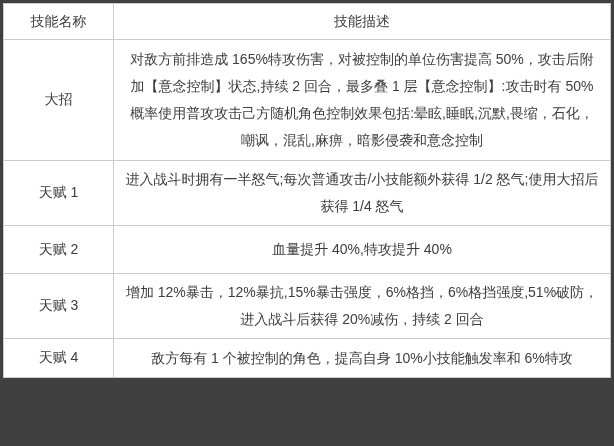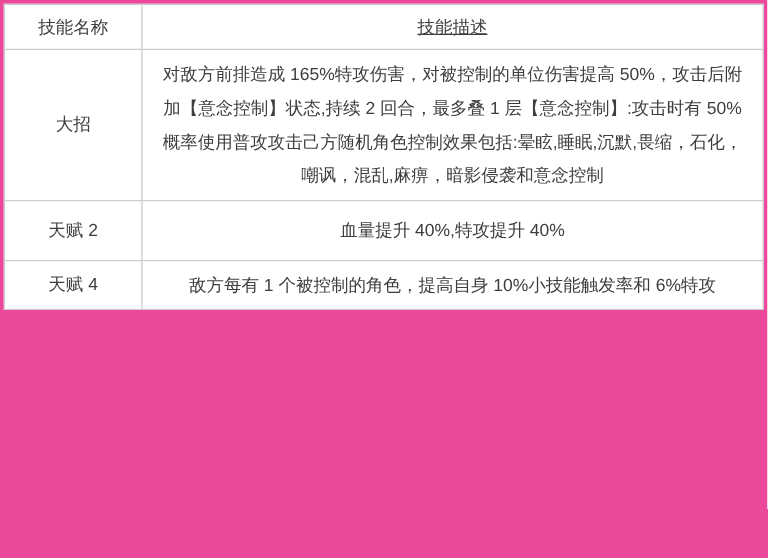--- a/index.html
+++ b/index.html
@@ -4,21 +4,21 @@
 <style>
   html, body {
     margin: 0;
     padding: 0;
     background: #ffffff;
     font-family: "Liberation Sans", sans-serif;
   }
   .page {
     width: 614px;
     height: 446px;
-    background: #ec4899;
+    background: #404040;
     box-sizing: border-box;
     padding: 3px;
   }
   table.skill-table {
     border-collapse: collapse;
     table-layout: fixed;
     width: 608px;
     background: #ffffff;
   }
   table.skill-table th,
@@ -30,21 +30,20 @@
     box-sizing: border-box;
   }
   th.col-name, td.name-cell {
     width: 110px;
     text-align: center;
     vertical-align: middle;
   }
   th.col-desc {
     text-align: center;
     vertical-align: middle;
-    text-decoration: underline;
   }
   thead tr { height: 36px; }
   td.desc-cell {
     text-align: center;
     vertical-align: middle;
     padding: 5px 10px;
     line-height: 27px;
   }
   tr.r0 { height: 121px; }
   tr.r1 { height: 65px;  }
@@ -62,23 +61,31 @@
       <tr>
         <th class="col-name">技能名称</th>
         <th class="col-desc">技能描述</th>
       </tr>
     </thead>
     <tbody>
       <tr class="r0">
         <td class="name-cell">大招</td>
         <td class="desc-cell">对敌方前排造成 165%特攻伤害，对被控制的单位伤害提高 50%，攻击后附加【意念控制】状态,持续 2 回合，最多叠 1 层【意念控制】:攻击时有 50%概率使用普攻攻击己方随机角色控制效果包括:晕眩,睡眠,沉默,畏缩，石化，嘲讽，混乱,麻痹，暗影侵袭和意念控制</td>
       </tr>
+      <tr class="r2">
+        <td class="name-cell">天赋 1</td>
+        <td class="desc-cell">进入战斗时拥有一半怒气;每次普通攻击/小技能额外获得 1/2 怒气;使用大招后获得 1/4 怒气</td>
+      </tr>
       <tr class="r3">
         <td class="name-cell">天赋 2</td>
         <td class="desc-cell">血量提升 40%,特攻提升 40%</td>
+      </tr>
+      <tr class="r4">
+        <td class="name-cell">天赋 3</td>
+        <td class="desc-cell">增加 12%暴击，12%暴抗,15%暴击强度，6%格挡，6%格挡强度,51%破防，进入战斗后获得 20%减伤，持续 2 回合</td>
       </tr>
       <tr class="r5">
         <td class="name-cell">天赋 4</td>
         <td class="desc-cell">敌方每有 1 个被控制的角色，提高自身 10%小技能触发率和 6%特攻</td>
       </tr>
     </tbody>
   </table>
 </div>
 
 </body></html>

